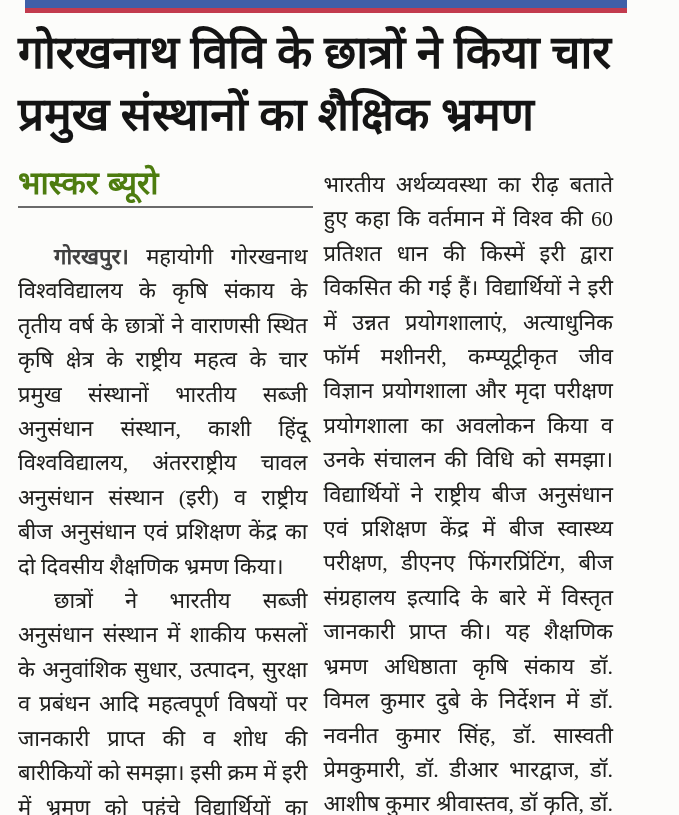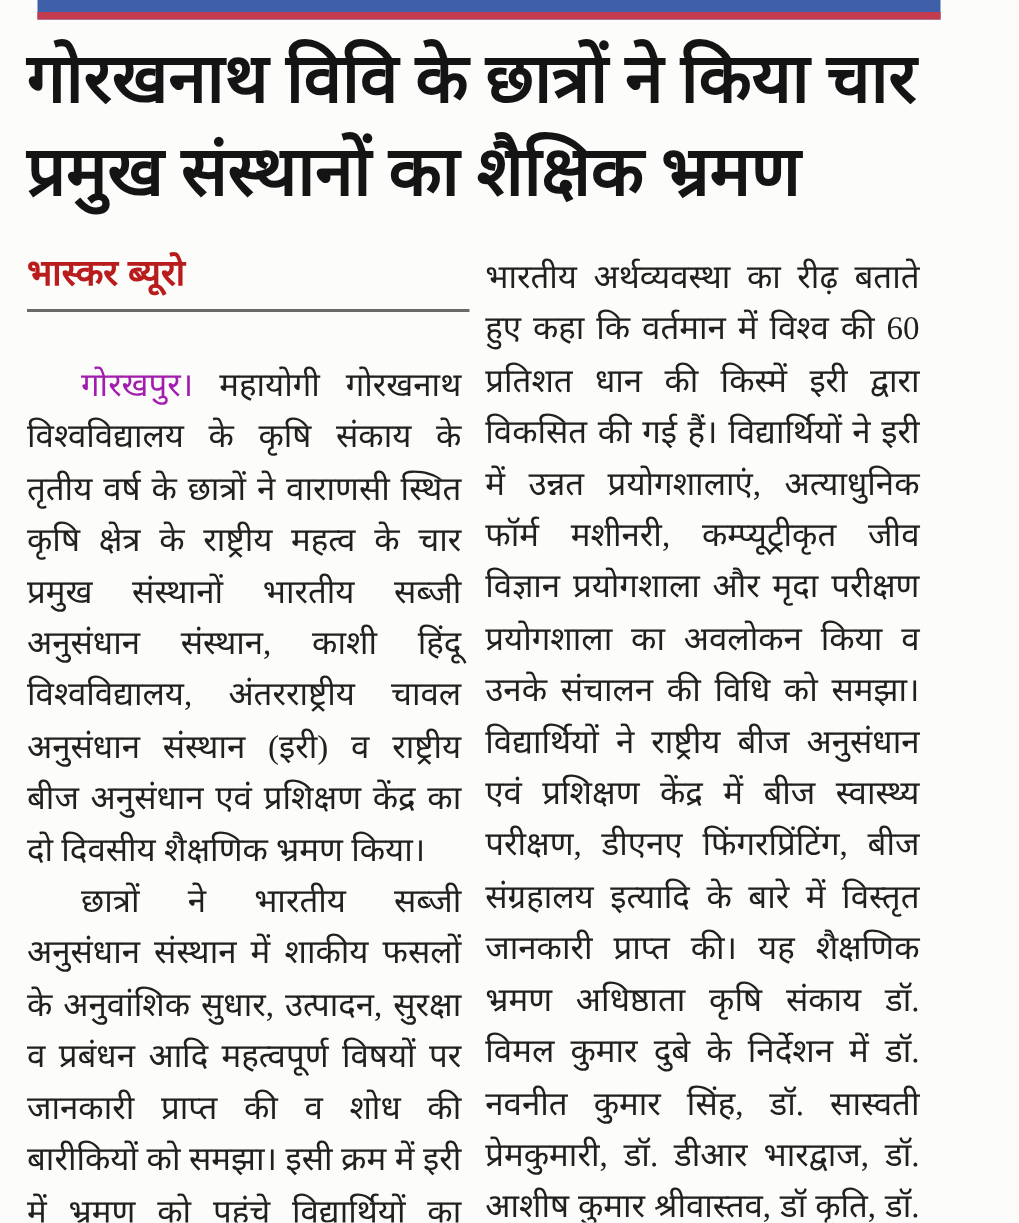--- a/index.html
+++ b/index.html
@@ -52,44 +52,44 @@
     color: #20201e;
     font-size: 22px;
     line-height: 34.4px;
     text-align: justify;
   }
   .byline-block {
     margin-bottom: 6px;
   }
   .byline {
     display: block;
-    color: #b91c1c;
+    color: #4d7c0f;
     font-weight: 700;
-    font-size: 24px;
+    font-size: 32px;
     line-height: 30px;
     font-family: "Liberation Sans", "DejaVu Sans", sans-serif;
   }
   .byline-rule {
     margin-top: 8px;
     width: 295px;
     height: 0;
     border-bottom: 2px solid #6a6a6a;
   }
   .para {
     color: #20201e;
   }
   .para.indent {
     text-indent: 36px;
   }
   .para + .para {
     margin-top: 0;
   }
   .lead-word {
-    font-weight: 400;
-    color: #a21caf;
+    font-weight: 700;
+    color: #404040;
   }
   .left-col .first-para {
     margin-top: 32px;
   }
 </style>
 </head>
 <body>
 
 <div class="clipping">
 

